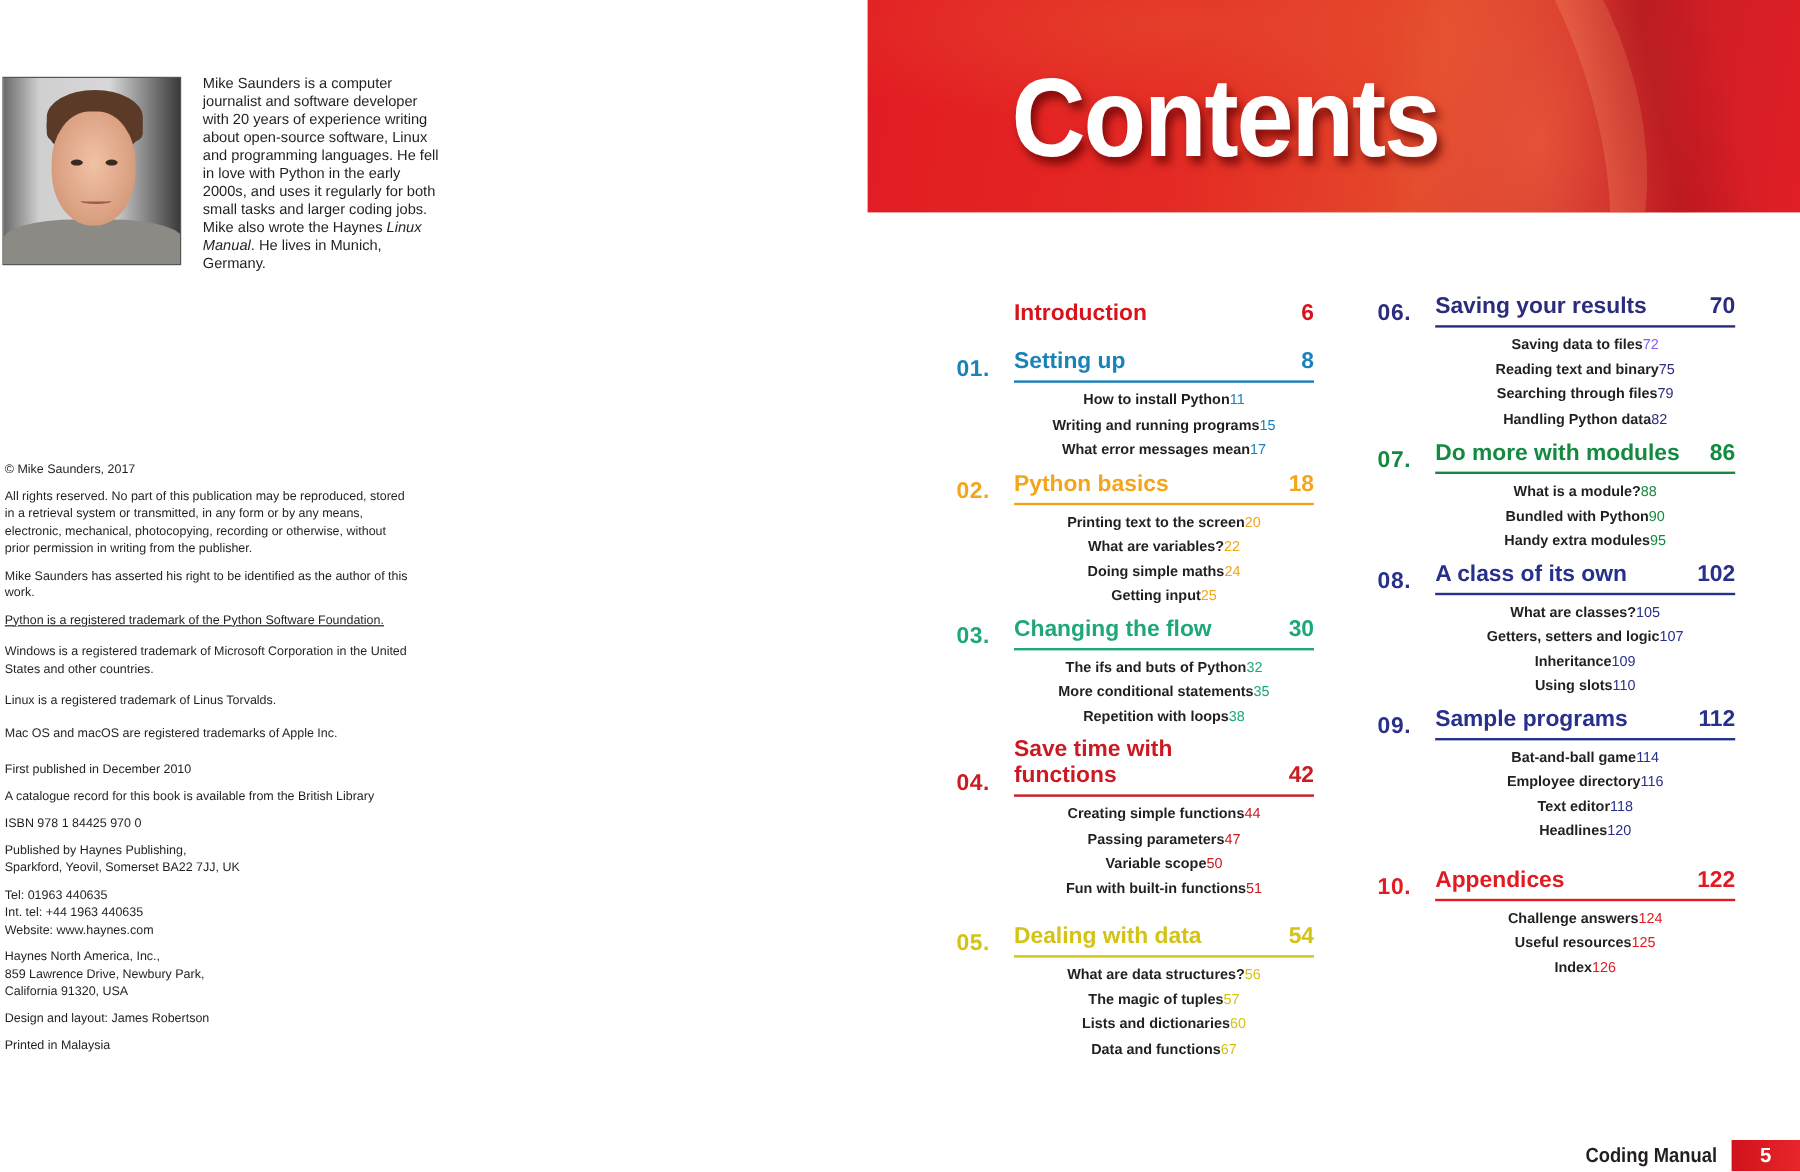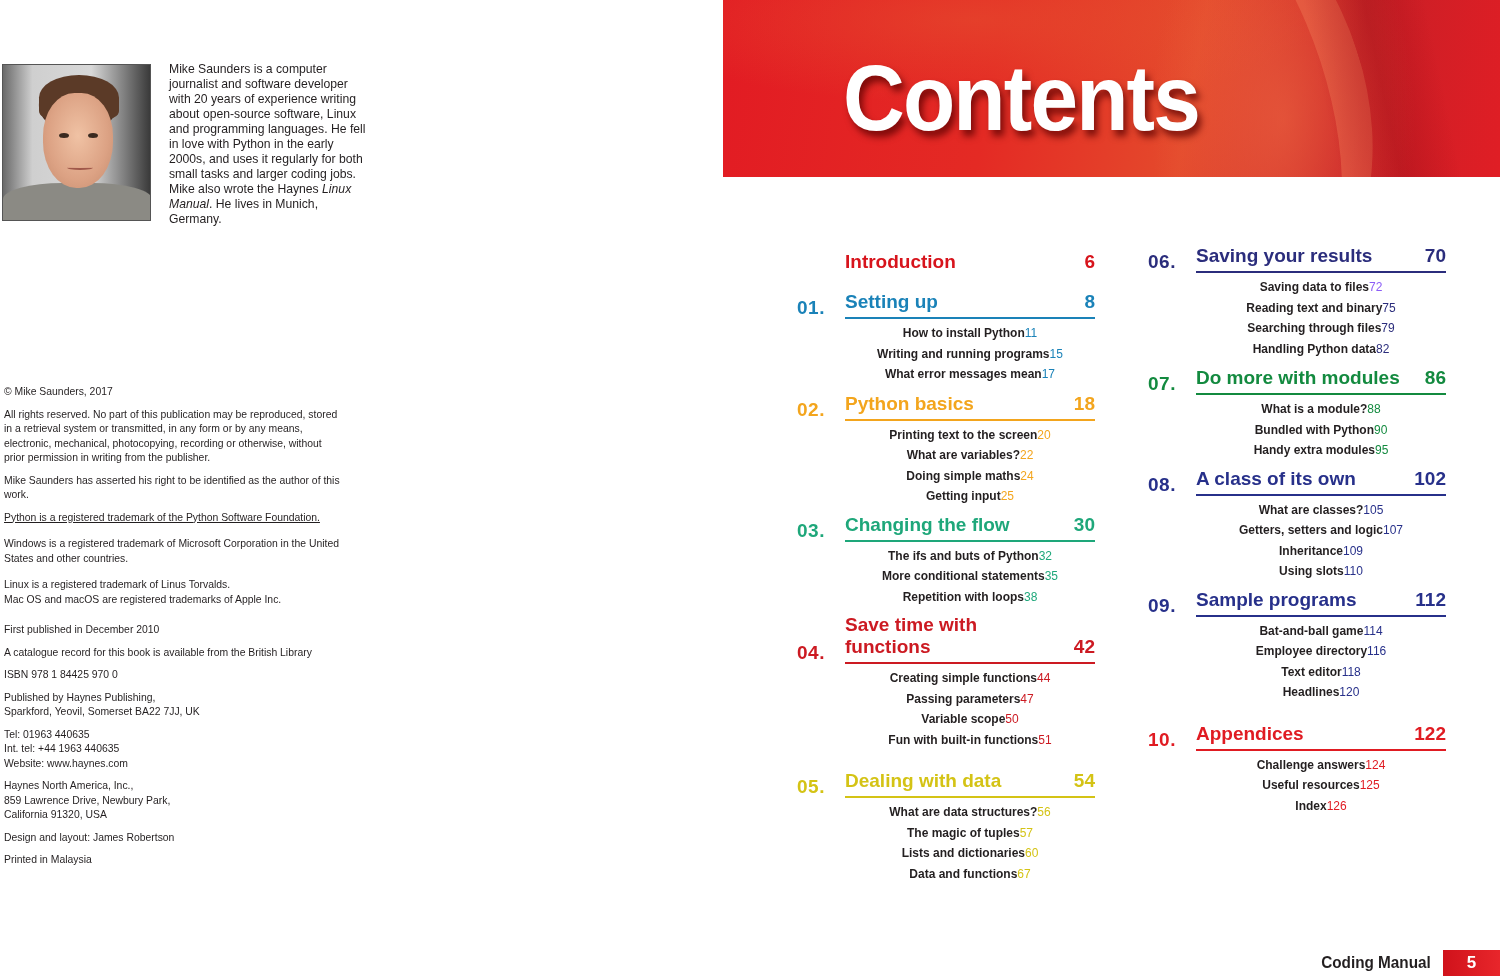--- a/index.html
+++ b/index.html
@@ -127,21 +127,21 @@
 
 <div class="bio"><span>Mike Saunders is a computer journalist and software developer with 20 years of experience writing about open-source software, Linux and programming languages. He fell in love with Python in the early 2000s, and uses it regularly for both small tasks and larger coding jobs. Mike also wrote the Haynes </span><span class="ital">Linux Manual</span><span>. He lives in Munich, Germany.</span></div>
 
 <div class="imprint" id="imprint">
     <p style="white-space: pre-line; margin-top: 0px;">© Mike Saunders, 2017</p>
     <p style="white-space: pre-line; margin-top: 8px;">All rights reserved. No part of this publication may be reproduced, stored in a retrieval system or transmitted, in any form or by any means, electronic, mechanical, photocopying, recording or otherwise, without prior permission in writing from the publisher.</p>
     <p style="white-space: pre-line; margin-top: 8px;">Mike Saunders has asserted his right to be identified as the author of this work.</p>
     <p style="white-space: pre-line; margin-top: 8px; text-decoration: underline;">Python is a registered trademark of the Python Software Foundation.</p>
     <p style="white-space: pre-line; margin-top: 12px;">Windows is a registered trademark of Microsoft Corporation in the United States and other countries.</p>
     <p style="white-space: pre-line; margin-top: 12px;">Linux is a registered trademark of Linus Torvalds.</p>
-    <p style="white-space: pre-line; ">Mac OS and macOS are registered trademarks of Apple Inc.</p>
+    <p style="white-space: pre-line; margin-top: 12px;">Mac OS and macOS are registered trademarks of Apple Inc.</p>
     <p style="white-space: pre-line; margin-top: 16px;">First published in December 2010</p>
     <p style="white-space: pre-line; margin-top: 8px;">A catalogue record for this book is available from the British Library</p>
     <p style="white-space: pre-line; margin-top: 8px;">ISBN 978 1 84425 970 0</p>
     <p style="white-space: pre-line; margin-top: 8px;">Published by Haynes Publishing,
 Sparkford, Yeovil, Somerset BA22 7JJ, UK</p>
     <p style="white-space: pre-line; margin-top: 8px;">Tel: 01963 440635
 Int. tel: +44 1963 440635
 Website: www.haynes.com</p>
     <p style="white-space: pre-line; margin-top: 8px;">Haynes North America, Inc.,
 859 Lawrence Drive, Newbury Park,

